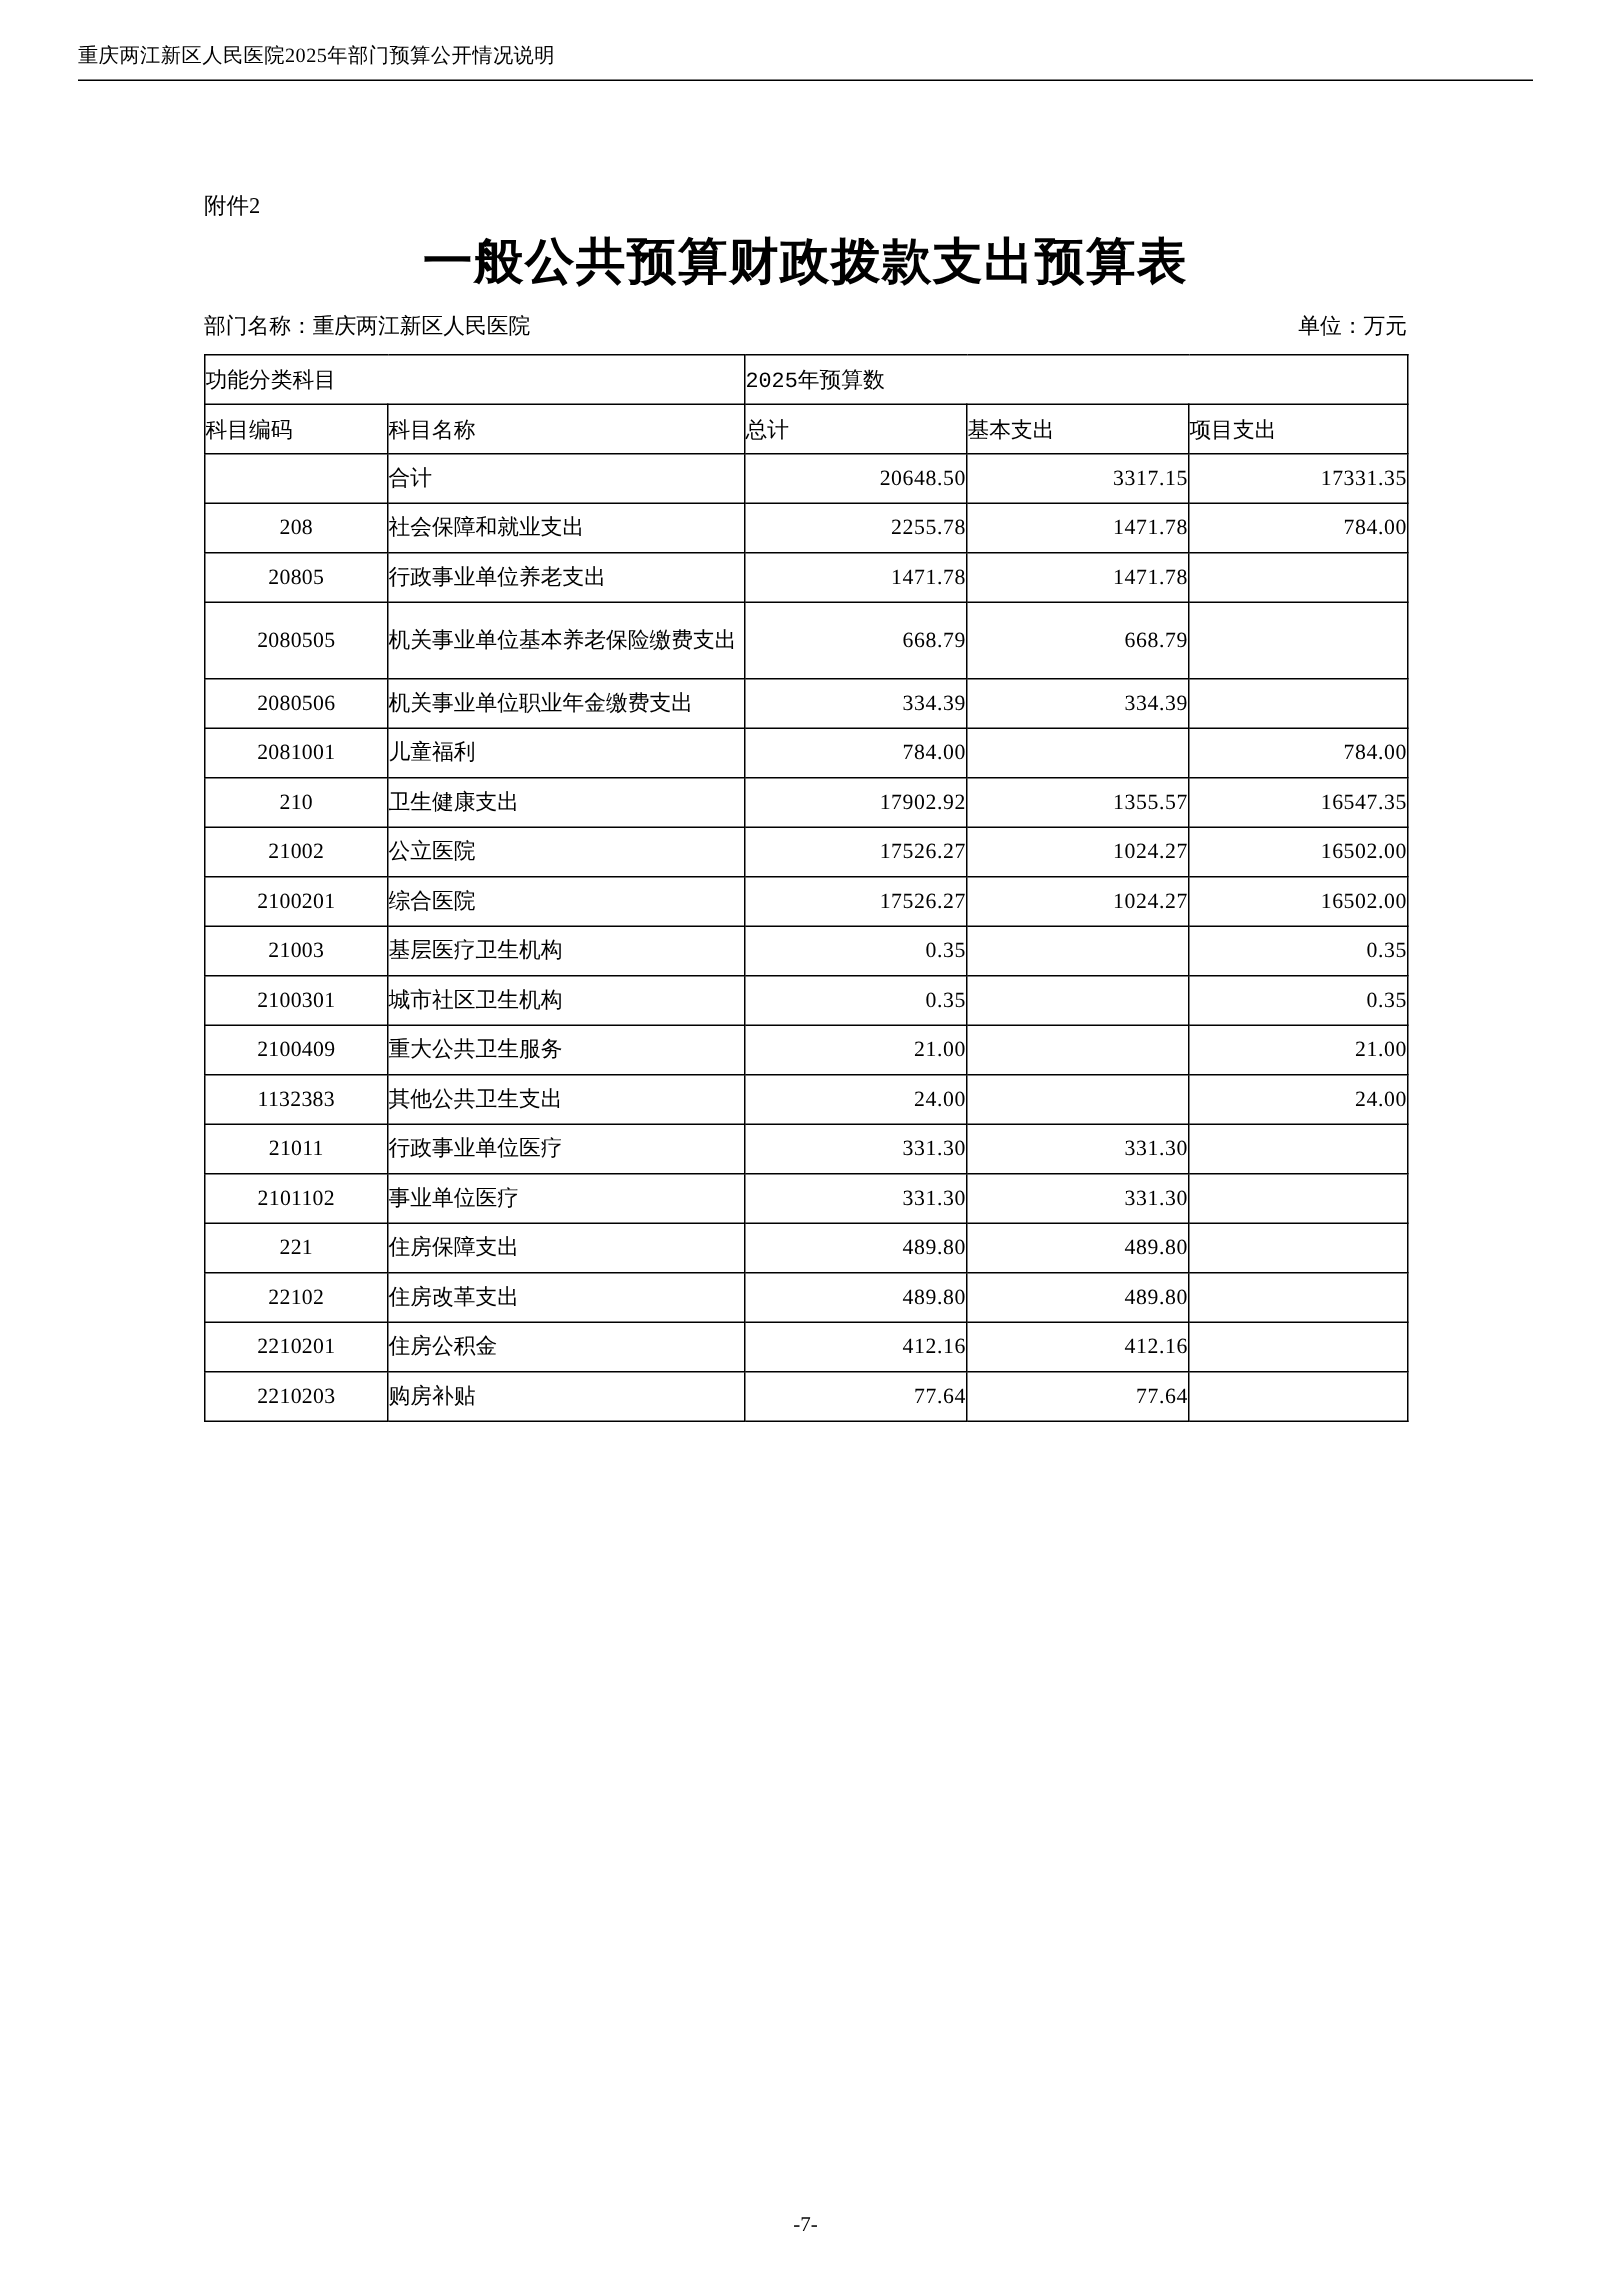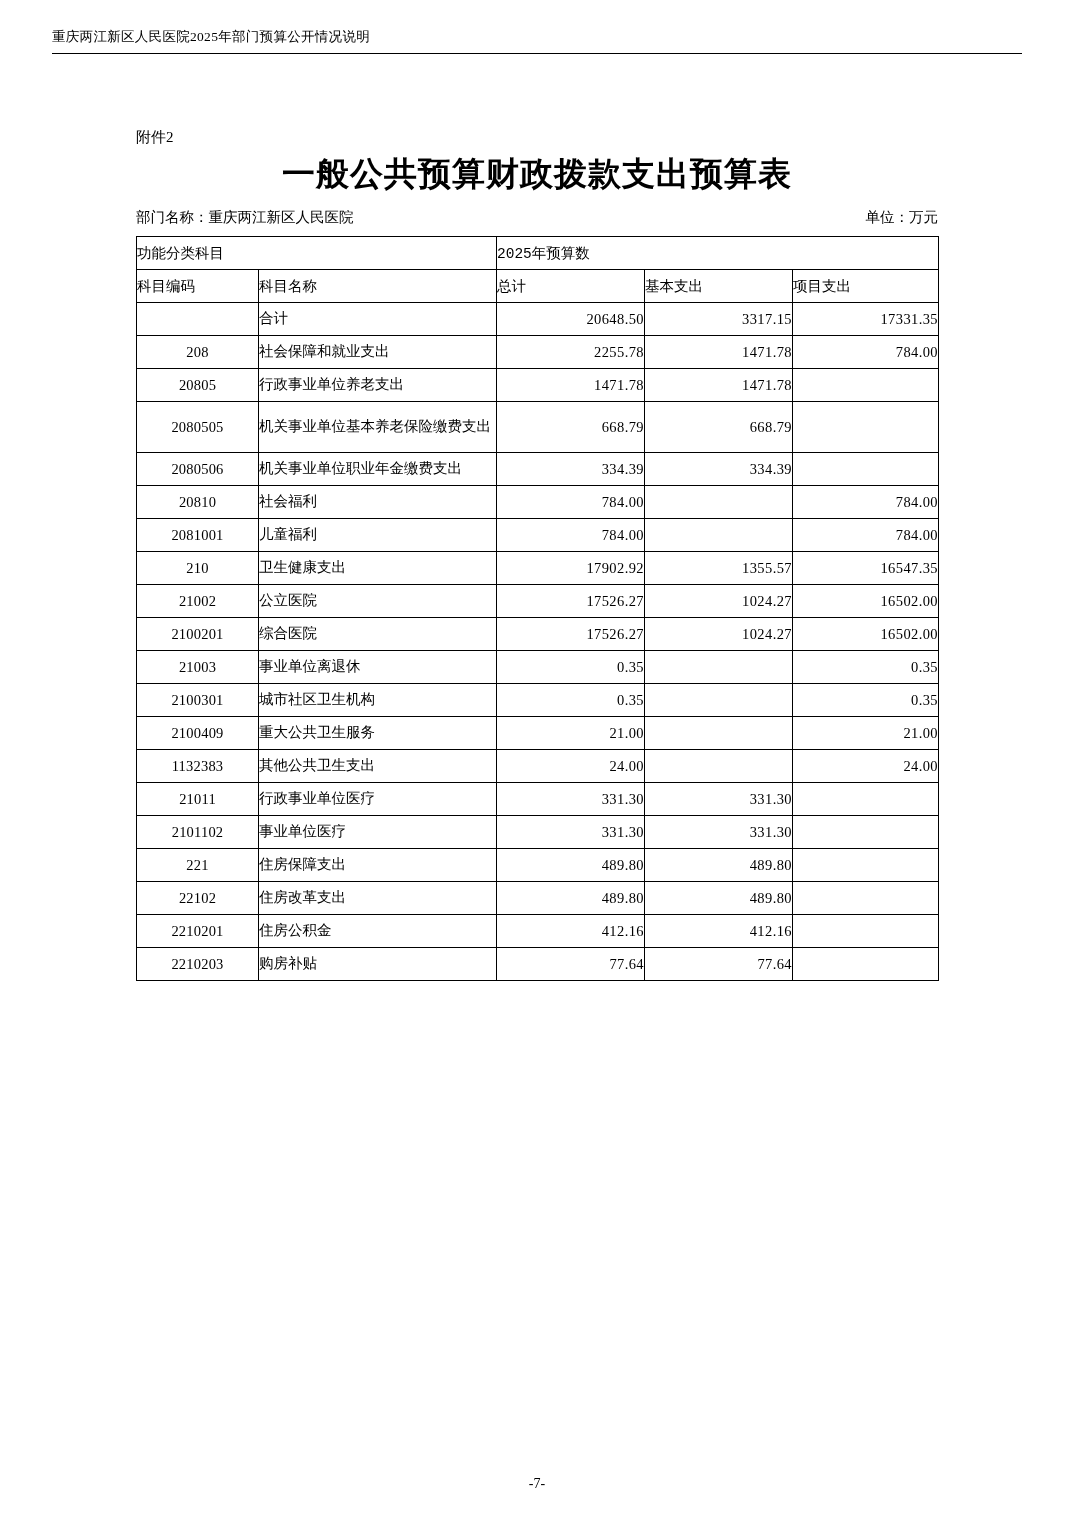--- a/index.html
+++ b/index.html
@@ -87,21 +87,21 @@
   }
   .c-code {
     text-align: center;
     padding-left: 4px;
     font-family: "Liberation Serif", serif;
     letter-spacing: 0.2px;
   }
   .c-name {
     text-align: left;
     padding-left: 18px;
-    font-family: Liberation Mono, monospace;
+    font-family: Liberation Serif, serif;
     line-height: 1.15;
     margin-left: 47px;
   }
   .c-num {
     text-align: right;
     padding-right: 8px;
     font-family: "Liberation Serif", serif;
     letter-spacing: 0.4px;
   }
   col.code { width: 122px; }
@@ -191,27 +191,20 @@
           <td class="c-num"></td>
         </tr>
         <tr>
           <td class="c-code">2080506</td>
           <td class="c-name">机关事业单位职业年金缴费支出</td>
           <td class="c-num">334.39</td>
           <td class="c-num">334.39</td>
           <td class="c-num"></td>
         </tr>
         <tr>
-          <td class="c-code">20810</td>
-          <td class="c-name">社会福利</td>
-          <td class="c-num">784.00</td>
-          <td class="c-num"></td>
-          <td class="c-num">784.00</td>
-        </tr>
-        <tr>
           <td class="c-code">2081001</td>
           <td class="c-name">儿童福利</td>
           <td class="c-num">784.00</td>
           <td class="c-num"></td>
           <td class="c-num">784.00</td>
         </tr>
         <tr>
           <td class="c-code">210</td>
           <td class="c-name">卫生健康支出</td>
           <td class="c-num">17902.92</td>
@@ -227,21 +220,21 @@
         </tr>
         <tr>
           <td class="c-code">2100201</td>
           <td class="c-name">综合医院</td>
           <td class="c-num">17526.27</td>
           <td class="c-num">1024.27</td>
           <td class="c-num">16502.00</td>
         </tr>
         <tr>
           <td class="c-code">21003</td>
-          <td class="c-name">事业单位离退休</td>
+          <td class="c-name">基层医疗卫生机构</td>
           <td class="c-num">0.35</td>
           <td class="c-num"></td>
           <td class="c-num">0.35</td>
         </tr>
         <tr>
           <td class="c-code">2100301</td>
           <td class="c-name">城市社区卫生机构</td>
           <td class="c-num">0.35</td>
           <td class="c-num"></td>
           <td class="c-num">0.35</td>

